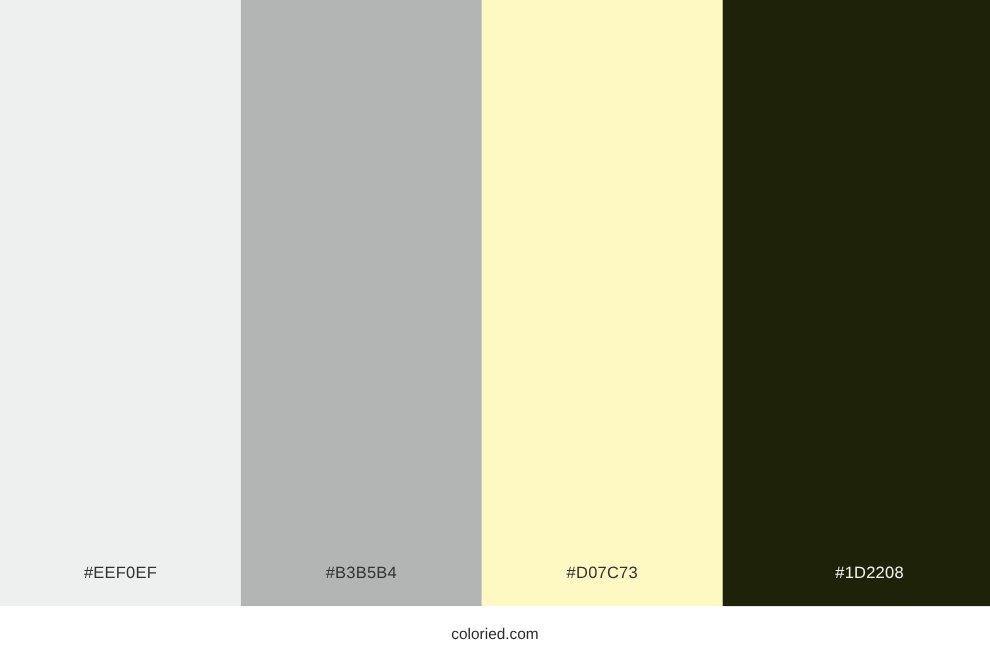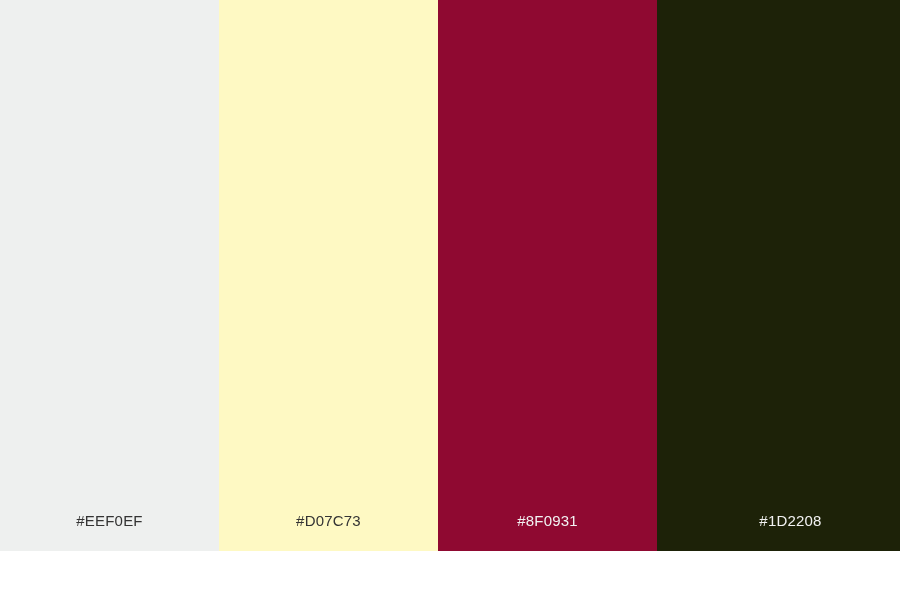--- a/index.html
+++ b/index.html
@@ -61,29 +61,32 @@
 <body>
 
 <div class="palette-page">
 
   <div class="swatch-strip">
 
     <div class="swatch" style="background: rgb(238, 240, 239);">
       <span class="swatch-label" style="color: rgb(51, 51, 51);">#EEF0EF</span>
     </div>
 
+    <div class="swatch" style="background: rgb(179, 181, 180);">
+      <span class="swatch-label" style="color: rgb(51, 51, 51);">#B3B5B4</span>
+    </div>
 
     <div class="swatch" style="background: #fef9c3;">
       <span class="swatch-label" style="color: rgb(51, 51, 51);">#D07C73</span>
     </div>
 
-    <div class="swatch" style="background: rgb(143, 9, 49);">
-      <span class="swatch-label" style="color: rgb(242, 242, 242);">#8F0931</span>
-    </div>
 
     <div class="swatch" style="background: rgb(29, 34, 8); padding-left: 24px;">
       <span class="swatch-label" style="color: rgb(242, 242, 242);">#1D2208</span>
     </div>
 
   </div>
 
+  <div class="footer">
+    <span class="footer-text">coloried.com</span>
+  </div>
 
 </div>
 
 </body></html>

